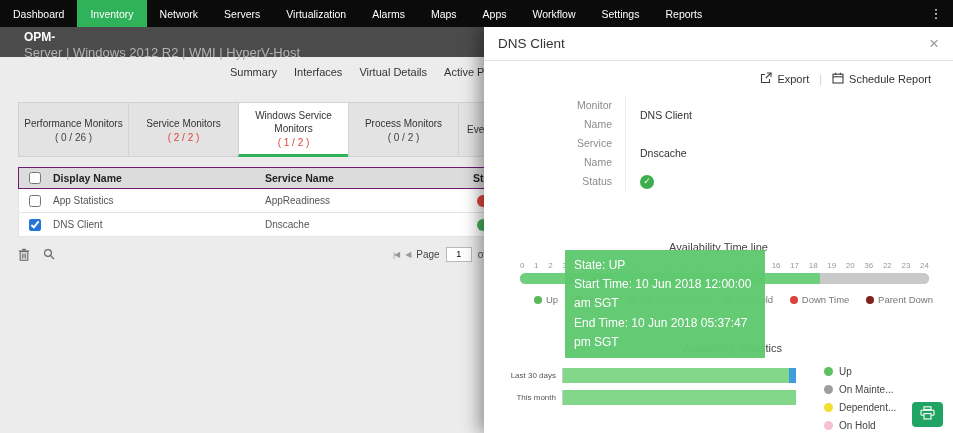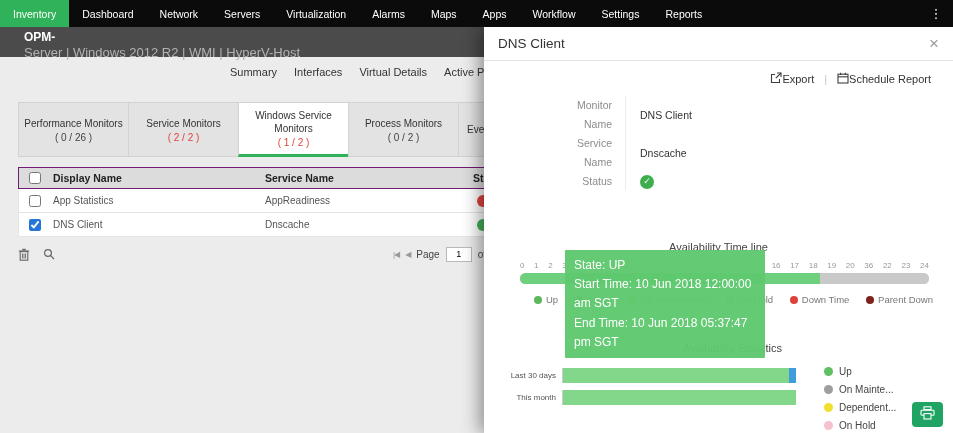--- a/index.html
+++ b/index.html
@@ -42,21 +42,21 @@
   .pagination{margin-left:auto;display:flex;align-items:center;gap:6px;font-size:10px;color:#555;}
   .pg-arrow{font-size:8px;color:#999;letter-spacing:-1px;cursor:pointer;}
   .pg-label{color:#444;}
   .page-input{width:26px;height:15px;border:1px solid #b9b9b9;font-size:9px;text-align:center;font-family:inherit;background:#fff;}
   
   .panel{position:absolute;top:27px;left:484px;right:0;bottom:0;background:#fff;box-shadow:-5px 0 16px rgba(0,0,0,0.38);z-index:10;overflow:hidden;}
   .panel-header{height:34px;border-bottom:1px solid #e3e3e3;display:flex;align-items:center;padding:0 14px;}
   .panel-title{font-size:13.5px;color:#333;}
   .panel-close{margin-left:auto;color:#9b9b9b;font-size:17px;cursor:pointer;line-height:1;}
   .panel-actions{display:flex;justify-content:flex-end;align-items:center;gap:10px;padding:11px 22px 0 0;font-size:11px;color:#333;}
-  .action{display:flex;align-items:center;cursor:pointer;}
+  .action{display:flex;align-items:center;gap:5px;cursor:pointer;}
   .action-sep{color:#ccc;}
   .details{margin:10px 0 0 79px;font-size:10.5px;}
   .detail-row{display:flex;line-height:19px;}
   .d-label{width:63px;text-align:right;padding-right:13px;color:#8c8c8c;border-right:1px solid #ededed;flex-shrink:0;}
   .d-value{padding-left:14px;color:#333;display:flex;align-items:center;}
   .check-circle{width:14px;height:14px;border-radius:50%;background:#3cae4d;color:#fff;font-size:9px;display:inline-flex;align-items:center;justify-content:center;}
   .tl-title{text-align:center;font-size:11px;color:#444;margin-top:50px;}
   .timeline{margin:8px 24px 0 36px;}
   .ticks{display:flex;justify-content:space-between;font-size:8px;color:#999;}
   .track{height:11px;border-radius:6px;background:#cbcbcb;margin-top:3px;display:flex;overflow:hidden;}
@@ -78,22 +78,22 @@
   .dot.big{width:9px;height:9px;}
   .print-btn{position:absolute;right:10px;bottom:6px;width:31px;height:25px;background:#1fa463;border-radius:4px;display:flex;align-items:center;justify-content:center;cursor:pointer;}
 </style>
 </head>
 <body>
 
 <div class="screen">
 
   <nav class="topnav">
     <div class="nav-items">
+        <div class="nav-item">Dashboard</div>
         <div class="nav-item active">Inventory</div>
-        <div class="nav-item">Dashboard</div>
         <div class="nav-item">Network</div>
         <div class="nav-item">Servers</div>
         <div class="nav-item">Virtualization</div>
         <div class="nav-item">Alarms</div>
         <div class="nav-item">Maps</div>
         <div class="nav-item">Apps</div>
         <div class="nav-item">Workflow</div>
         <div class="nav-item">Settings</div>
         <div class="nav-item">Reports</div>
       </div>

